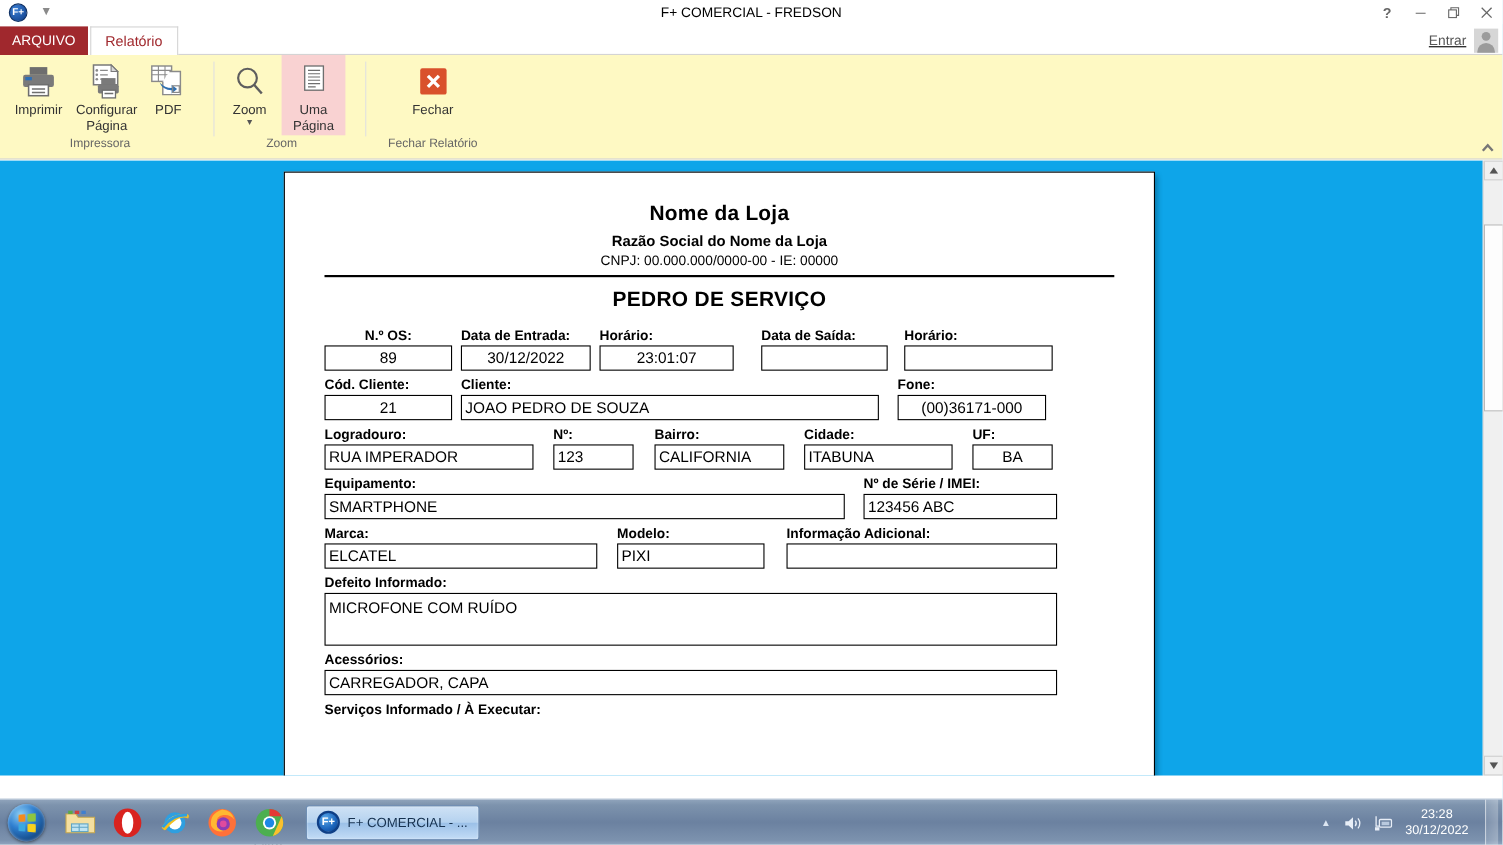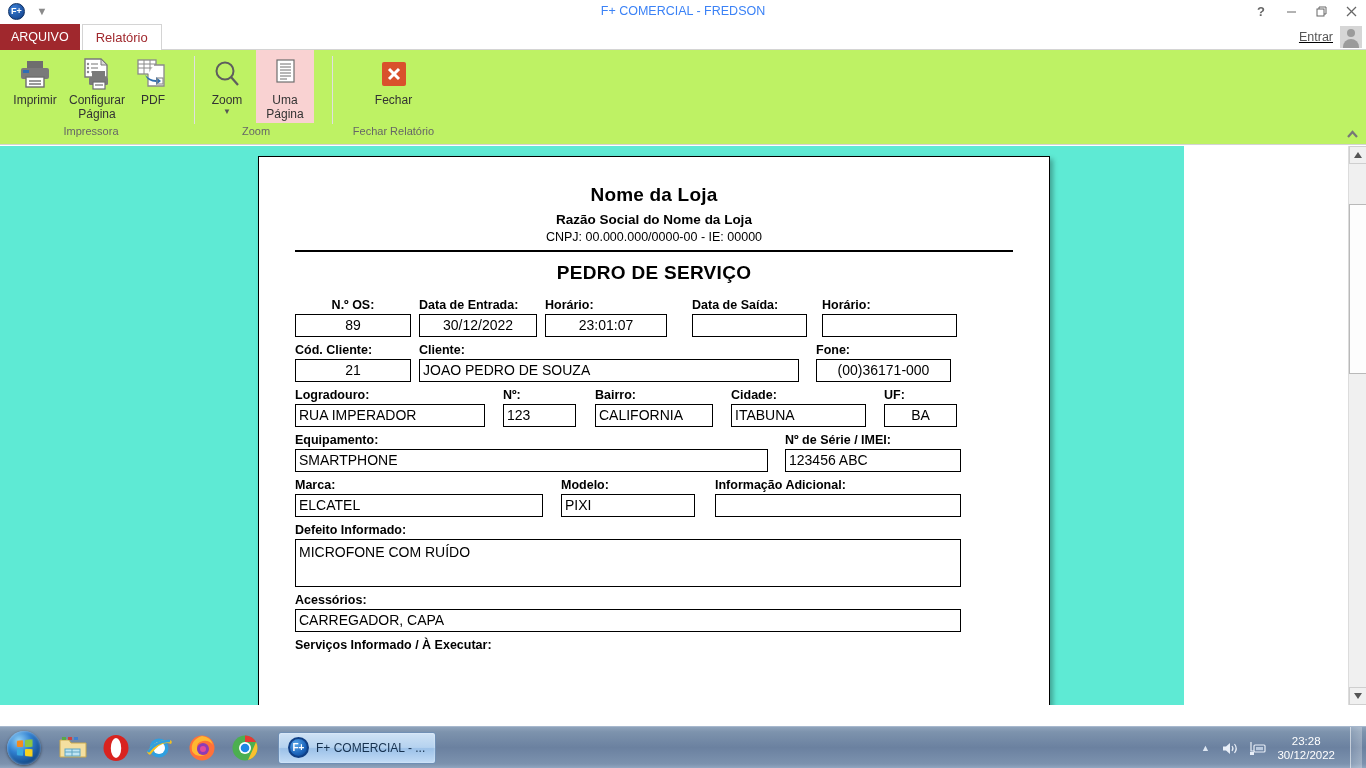--- a/index.html
+++ b/index.html
@@ -35,21 +35,21 @@
     display: flex; align-items: center; justify-content: center;
     line-height: 1;
   }
   .qat-more {
     color: #8a8a8a; font-size: 11px; line-height: 1;
     width: 14px; text-align: center;
   }
   .title-text {
     position: absolute; left: 0; top: 0; width: 1366px; height: 22px;
     text-align: center; line-height: 22px;
-    font-size: 12.5px; color: #3b82f6;
+    font-size: 12.5px; color: #000000;
     pointer-events: none;
   }
   .win-controls {
     position: absolute; right: 0; top: 0; height: 22px;
     display: flex; align-items: center;
   }
   .win-btn {
     width: 30px; height: 22px;
     display: flex; align-items: center; justify-content: center;
     color: #666; font-size: 13px;
@@ -99,21 +99,21 @@
     margin-left: 2px;
   }
   .tabstrip-filler {
     flex: 1; height: 1px; border-bottom: 1px solid #d4d4d4;
     align-self: flex-end;
   }
 
   
   .ribbon {
     position: absolute; left: 0; top: 50px; width: 1366px; height: 95px;
-    background: #bef264;
+    background: #fef9c3;
     border-bottom: 1px solid #d4d4d4;
     display: flex; align-items: stretch;
   }
   .rgroup {
     display: flex; flex-direction: column;
     align-items: center; justify-content: flex-start;
     position: relative;
     padding: 0 4px;
   }
   .rgroup + .rgroup::before {
@@ -146,22 +146,22 @@
   }
   .ribbon-collapse {
     position: absolute; right: 6px; bottom: 3px;
     width: 16px; height: 14px;
     display: flex; align-items: center; justify-content: center;
     color: #777;
   }
 
   
   .docarea {
-    position: absolute; left: 0; top: 146px; width: 1184px; height: 559px;
-    background: #5eead4;
+    position: absolute; left: 0; top: 146px; width: 1348px; height: 559px;
+    background: #0ea5e9;
     overflow: hidden;
   }
   .page {
     position: absolute; left: 258px; top: 10px;
     width: 792px; height: 560px;
     background: #ffffff;
     border: 1px solid #000000;
     box-shadow: 3px 3px 5px rgba(0,0,0,0.30);
   }
   .page-inner {

